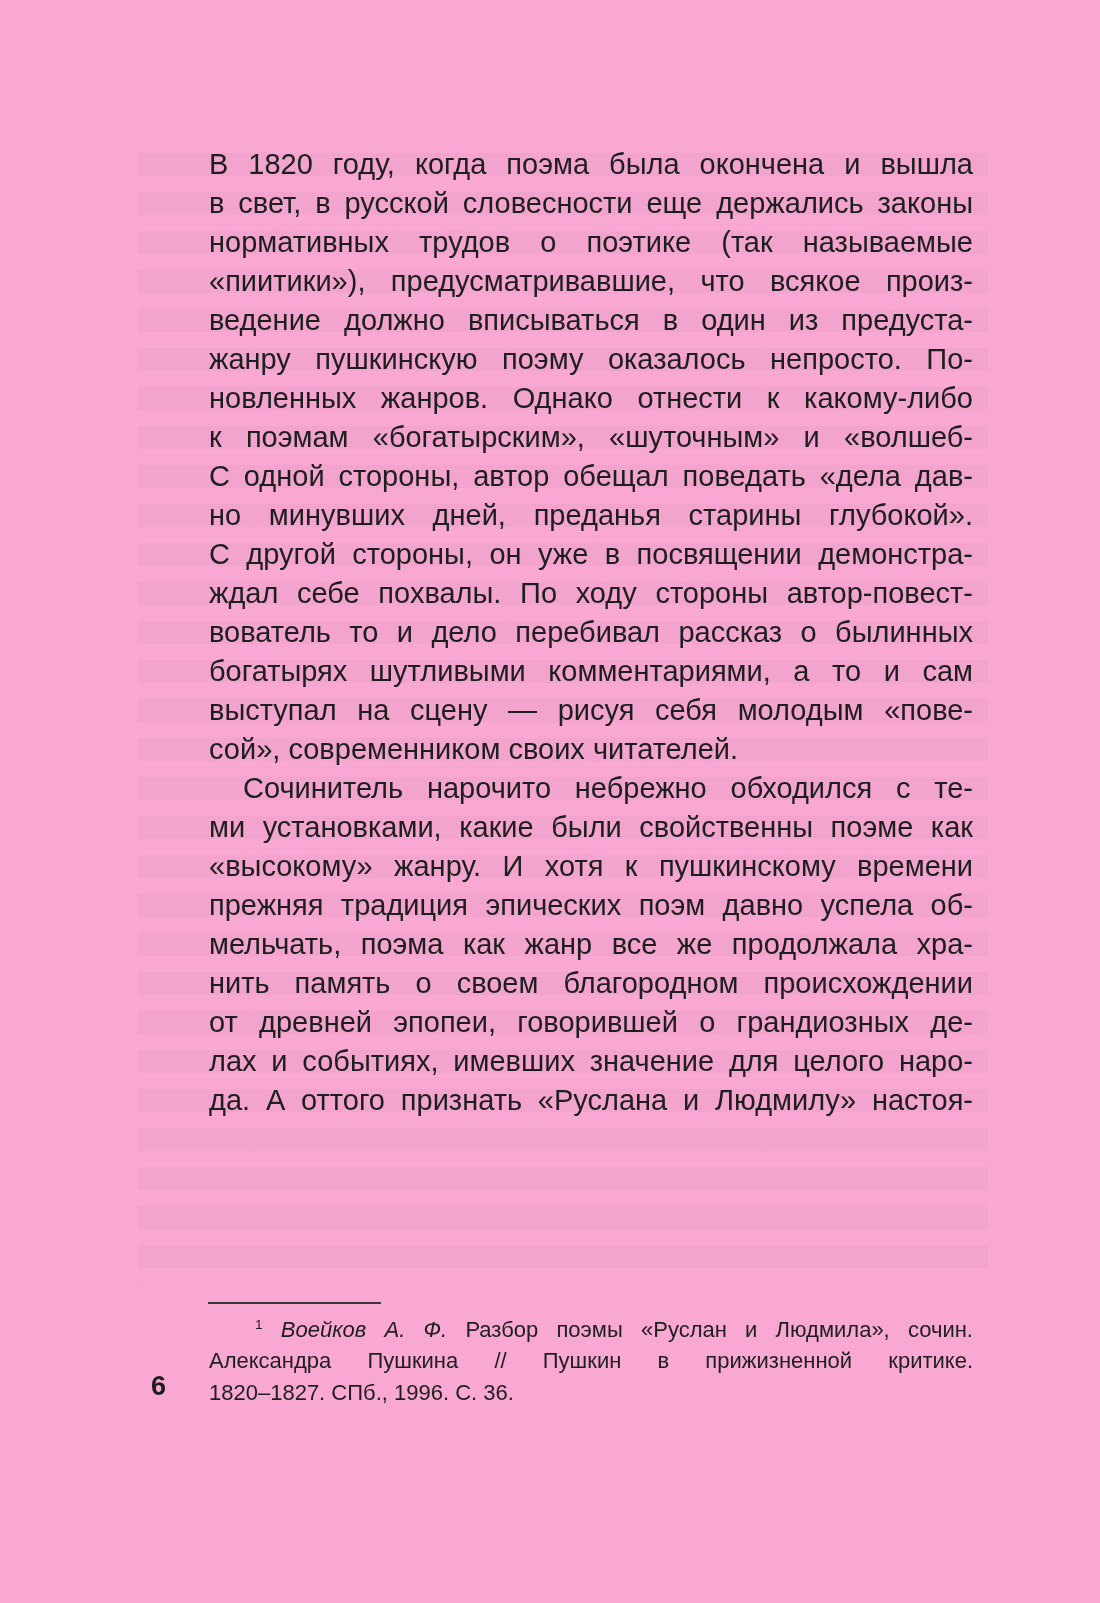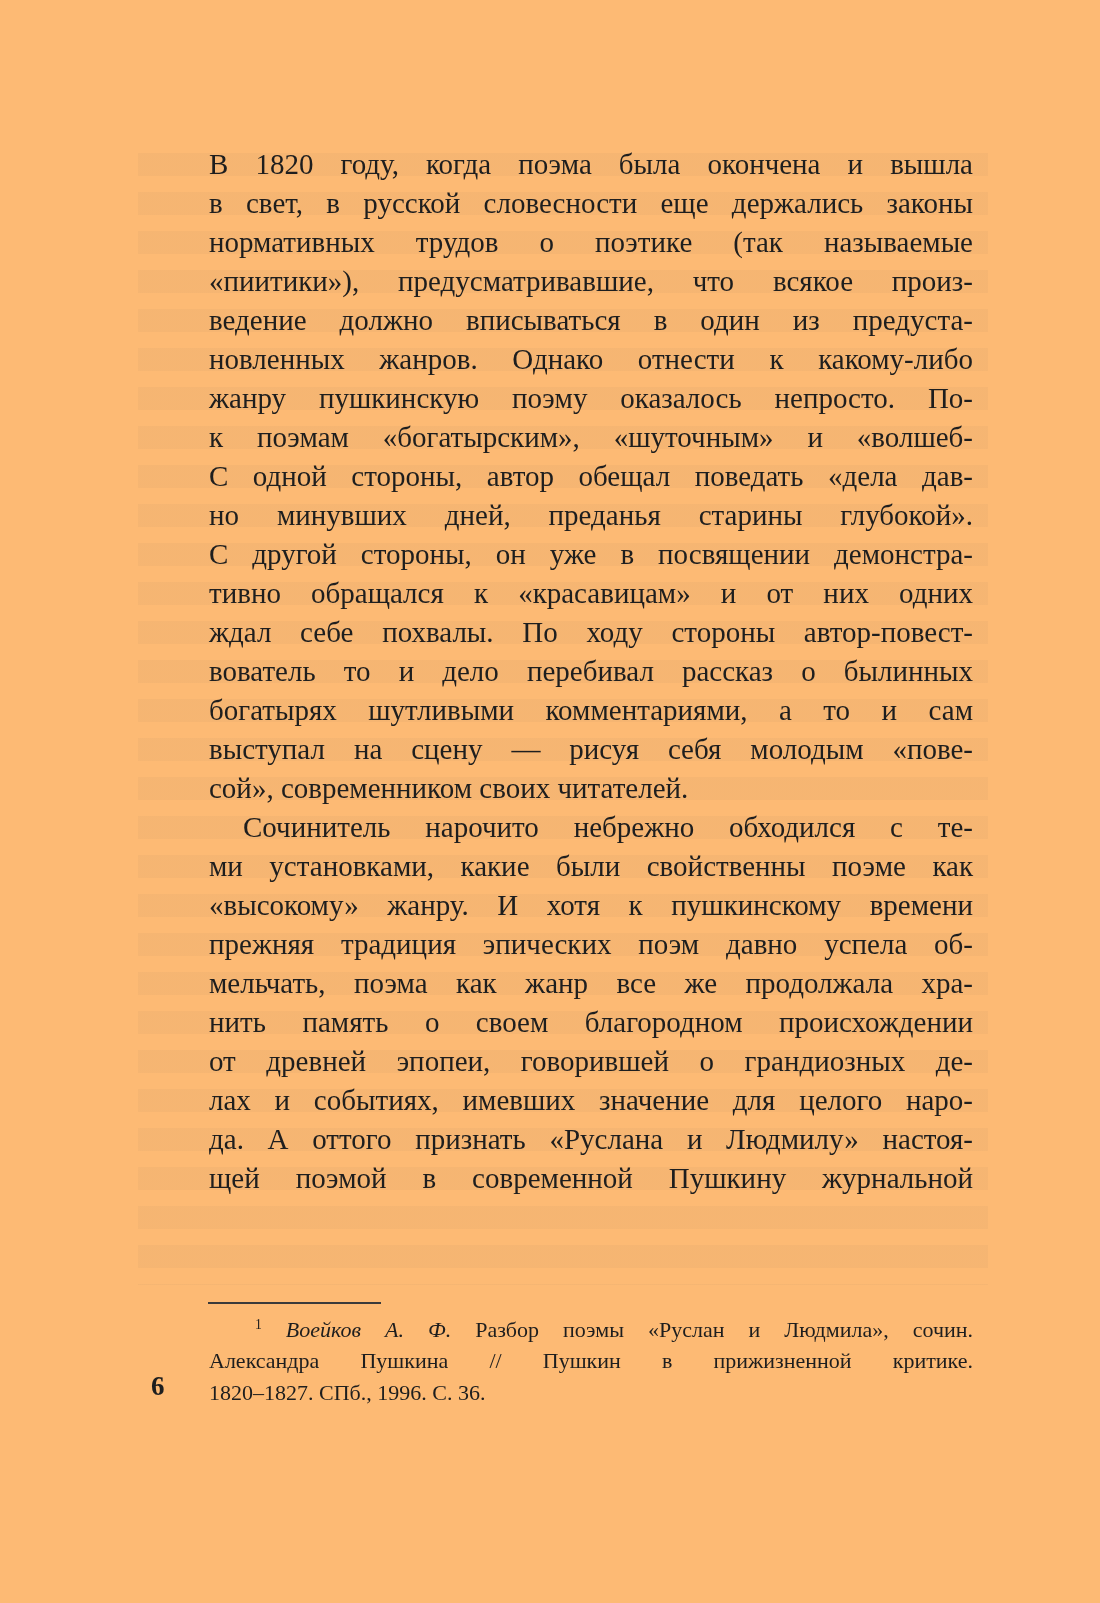--- a/index.html
+++ b/index.html
@@ -7,22 +7,22 @@
     padding: 0;
     width: 1100px;
     height: 1603px;
     background: #fcfcfc;
     overflow: hidden;
   }
   .page {
     position: relative;
     width: 1100px;
     height: 1603px;
-    background: #fdba74;
-    font-family: Liberation Serif, serif;
+    background: #f9a8d4;
+    font-family: Liberation Sans, sans-serif;
     color: #1e1e1e;
   }
   
   .scan-bands {
     position: absolute;
     left: 138px;
     top: 153px;
     width: 850px;
     height: 1132px;
     background: repeating-linear-gradient(
@@ -101,42 +101,40 @@
 
   <div class="scan-bands"></div>
 
   <div class="main-text">
 
   <div class="line">В 1820 году, когда поэма была окончена и вышла</div>
       <div class="line">в свет, в русской словесности еще держались законы</div>
       <div class="line">нормативных трудов о поэтике (так называемые</div>
       <div class="line">«пиитики»), предусматривавшие, что всякое произ-</div>
       <div class="line">ведение должно вписываться в один из предуста-</div>
+      <div class="line">жанру пушкинскую поэму оказалось непросто. По-</div>
       <div class="line">новленных жанров. Однако отнести к какому-либо</div>
-      <div class="line">жанру пушкинскую поэму оказалось непросто. По-</div>
       <div class="line">к поэмам «богатырским», «шуточным» и «волшеб-</div>
       <div class="line">С одной стороны, автор обещал поведать «дела дав-</div>
       <div class="line">но минувших дней, преданья старины глубокой».</div>
       <div class="line">С другой стороны, он уже в посвящении демонстра-</div>
-      <div class="line">тивно обращался к «красавицам» и от них одних</div>
       <div class="line">ждал себе похвалы. По ходу стороны автор-повест-</div>
       <div class="line">вователь то и дело перебивал рассказ о былинных</div>
       <div class="line">богатырях шутливыми комментариями, а то и сам</div>
       <div class="line">выступал на сцену — рисуя себя молодым «пове-</div>
       <div class="line para-end">сой», современником своих читателей.</div>
       <div class="line indent">Сочинитель нарочито небрежно обходился с те-</div>
       <div class="line">ми установками, какие были свойственны поэме как</div>
       <div class="line">«высокому» жанру. И хотя к пушкинскому времени</div>
       <div class="line">прежняя традиция эпических поэм давно успела об-</div>
       <div class="line">мельчать, поэма как жанр все же продолжала хра-</div>
       <div class="line">нить память о своем благородном происхождении</div>
       <div class="line">от древней эпопеи, говорившей о грандиозных де-</div>
       <div class="line">лах и событиях, имевших значение для целого наро-</div>
       <div class="line">да. А оттого признать «Руслана и Людмилу» настоя-</div>
-      <div class="line">щей поэмой в современной Пушкину журнальной</div>
     </div>
 
   <div class="fn-rule"></div>
 
   <div class="footnote">
     <div class="fn-line fn-first"><span class="fn-sup">1</span> <span class="fn-author">Воейков А. Ф.</span> <span>Разбор поэмы «Руслан и Людмила», сочин.</span></div>
     <div class="fn-line">Александра Пушкина // Пушкин в прижизненной критике.</div>
     <div class="fn-line fn-last">1820–1827. СПб., 1996. С. 36.</div>
   </div>
 

